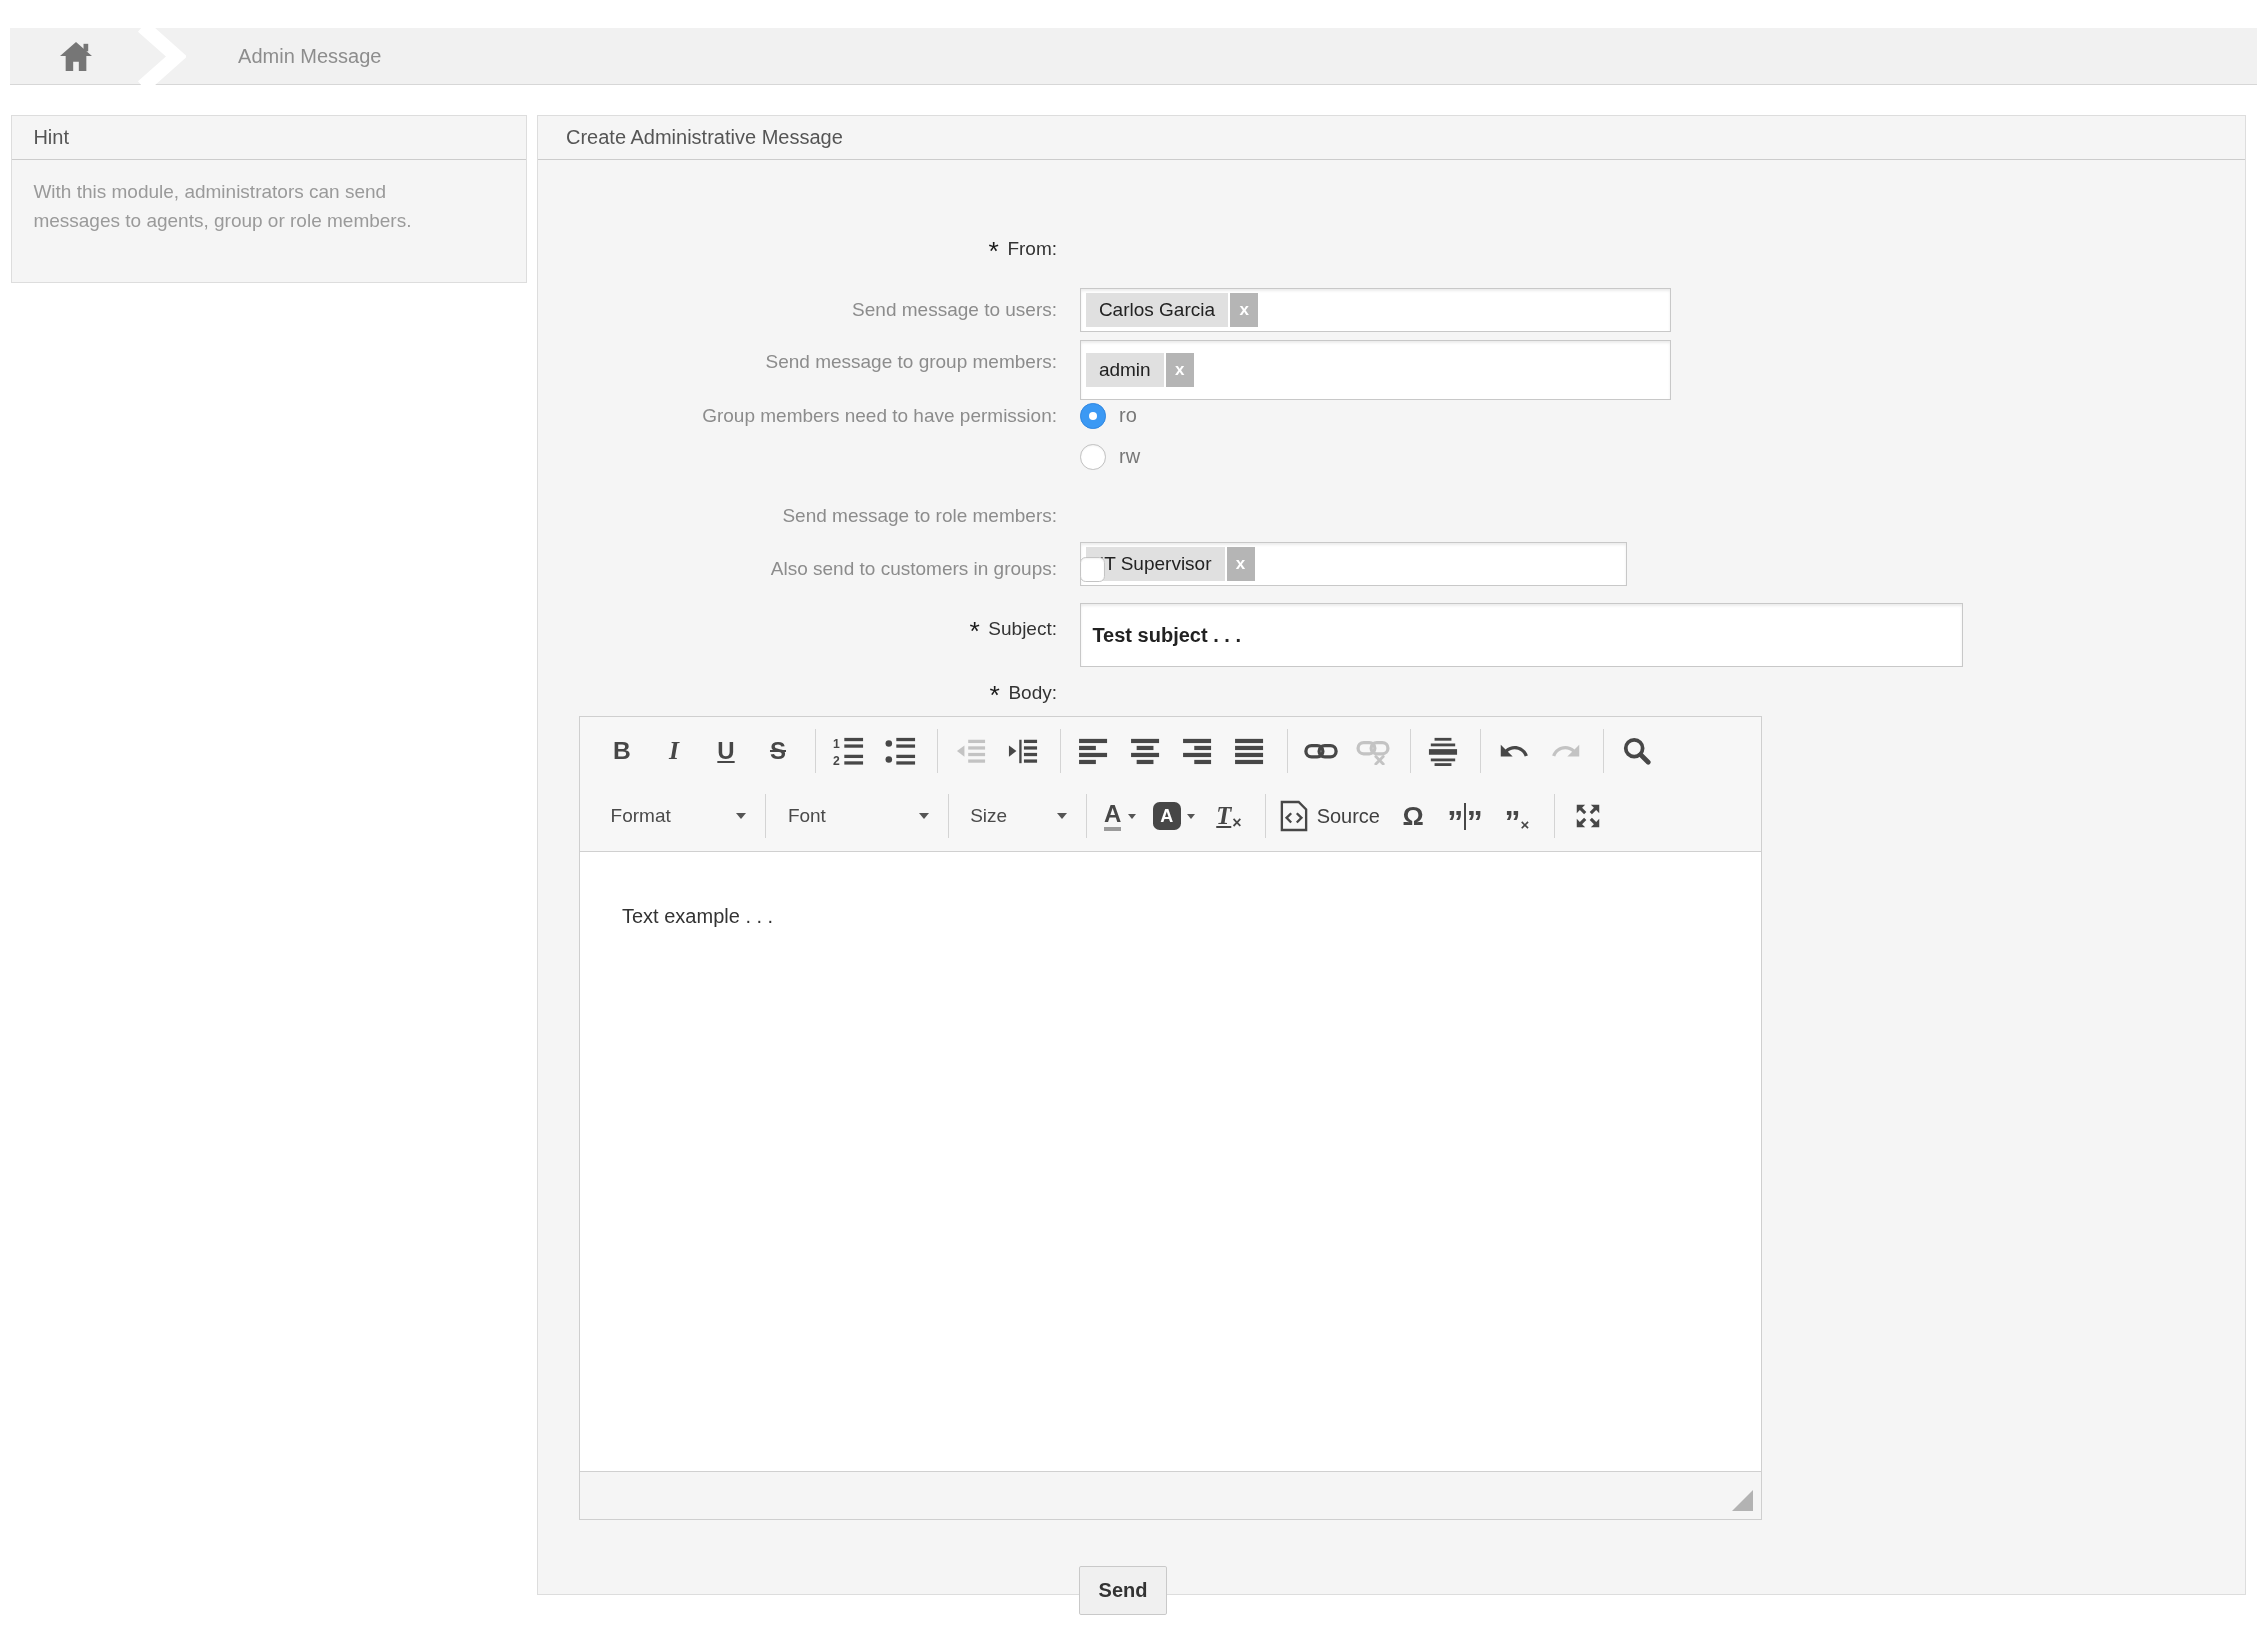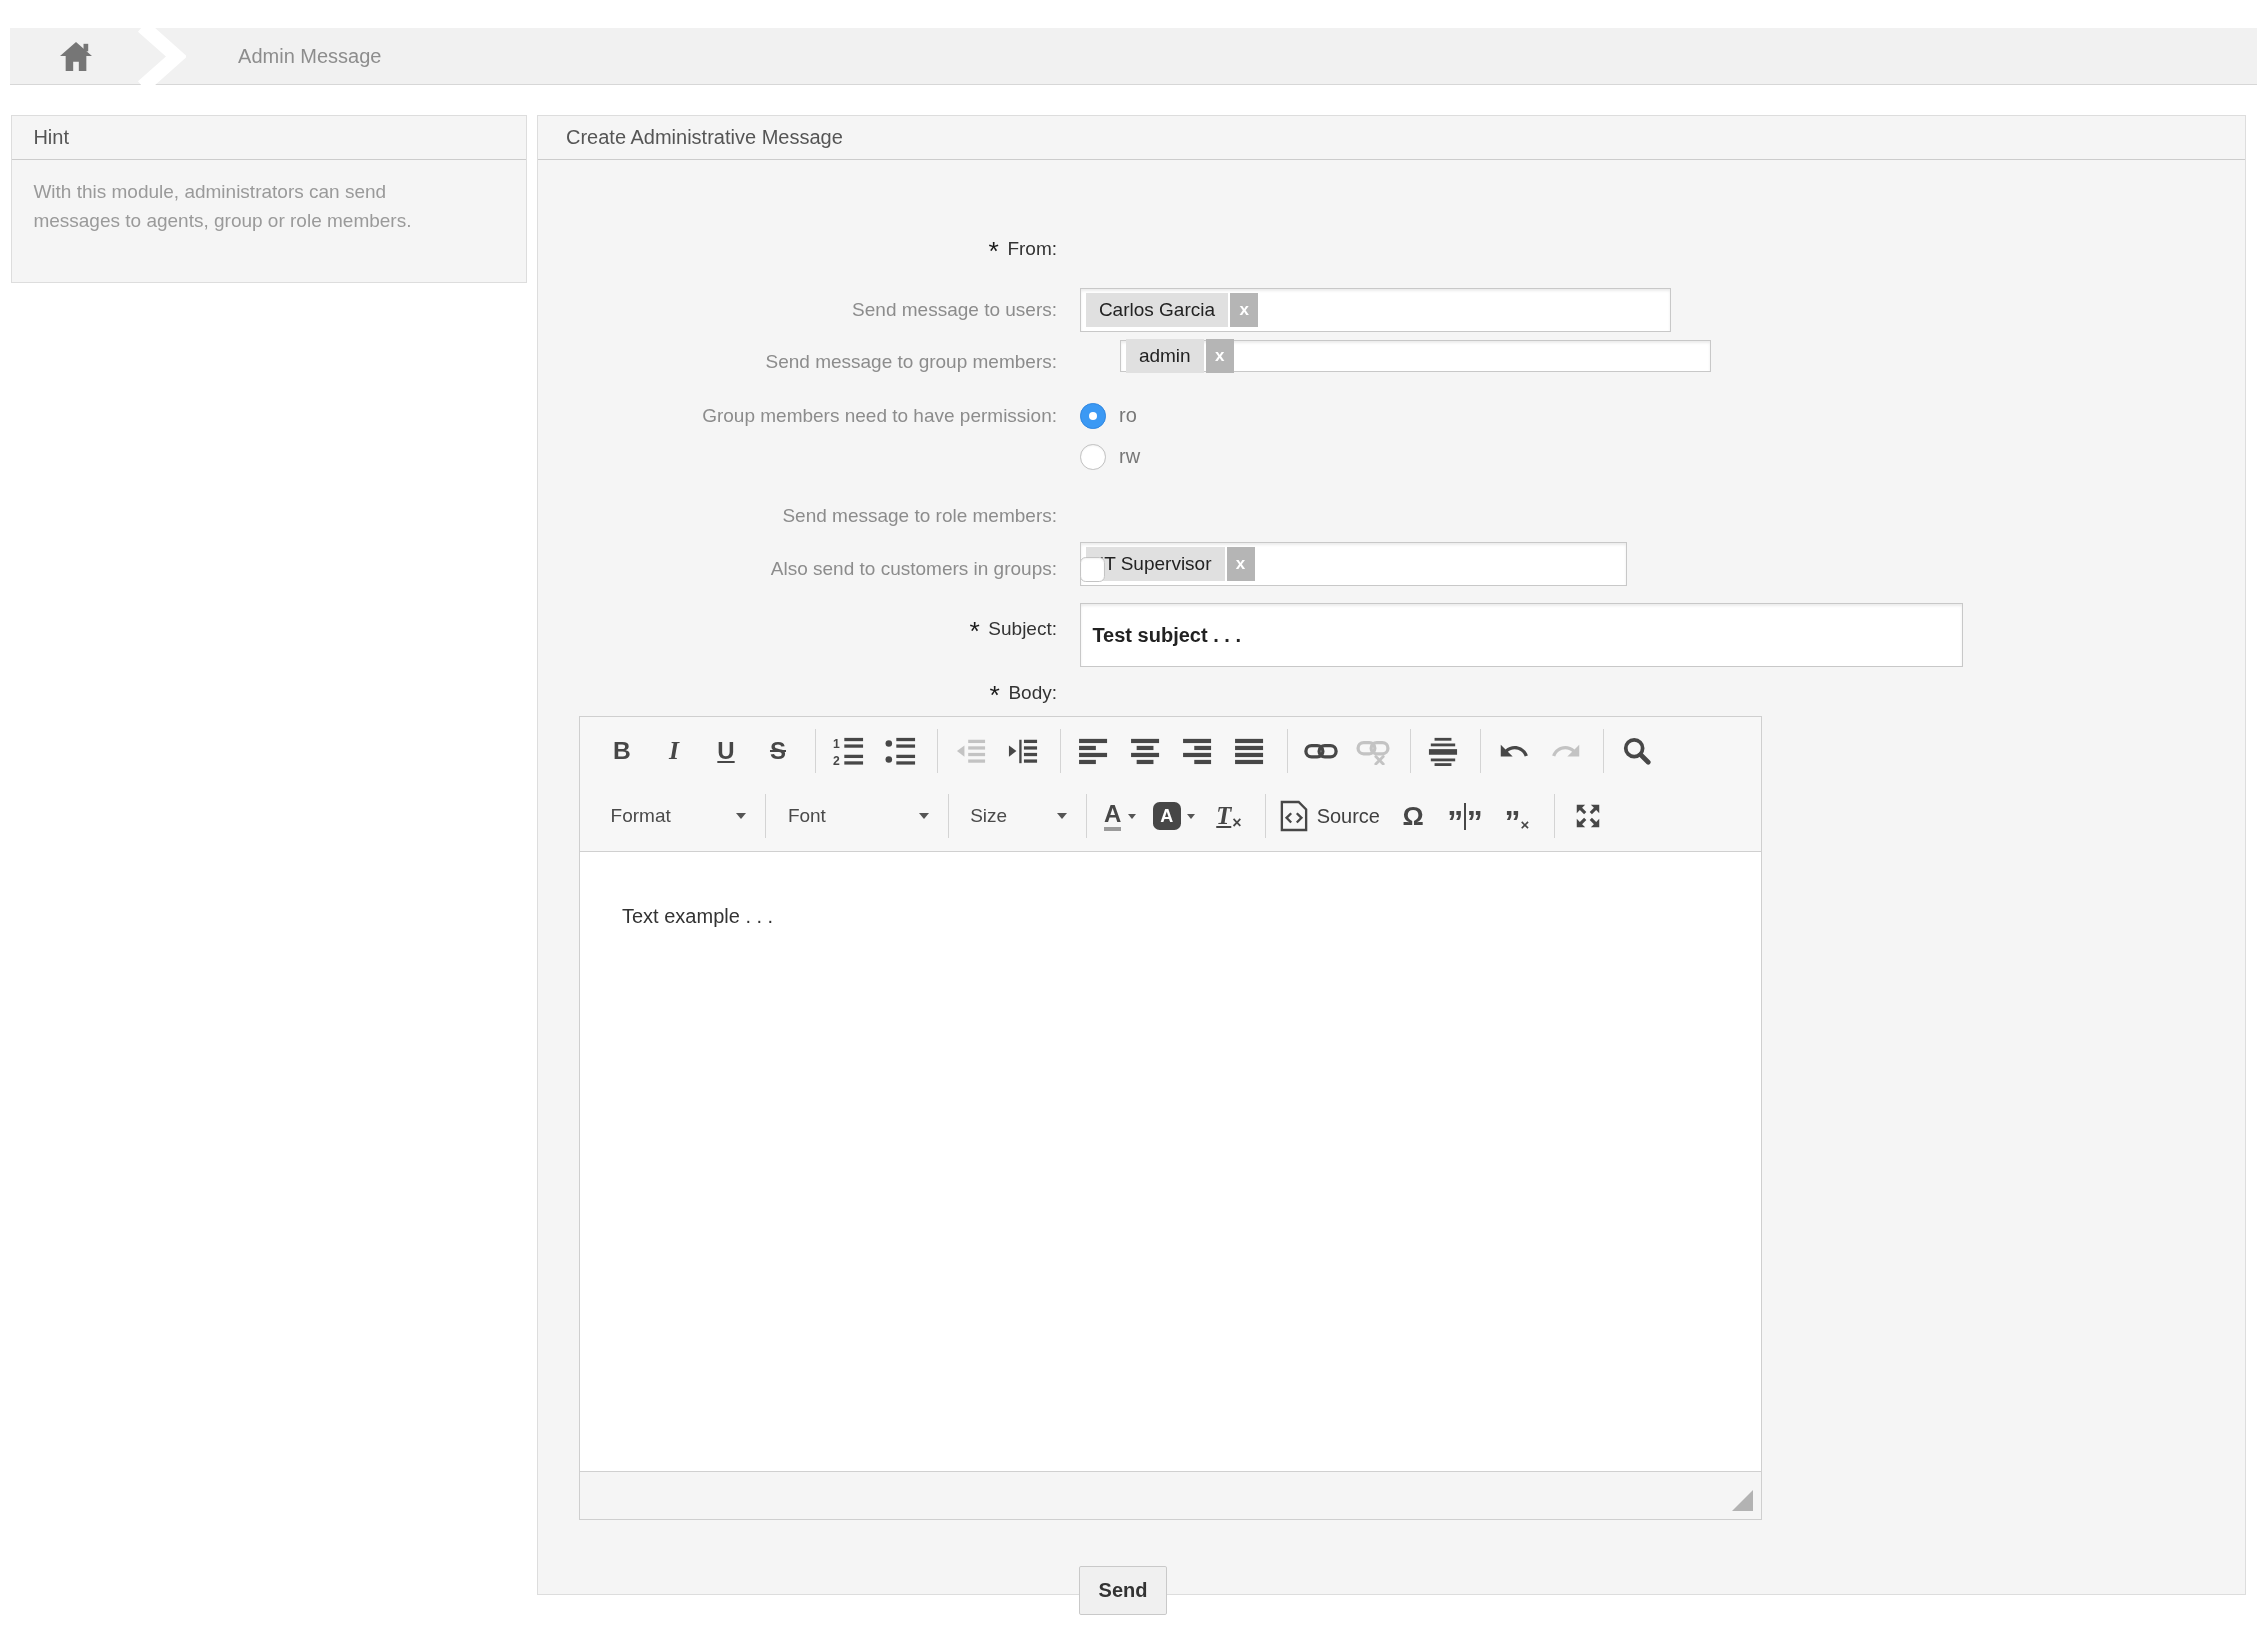--- a/index.html
+++ b/index.html
@@ -173,21 +173,21 @@
     <div class="t-input tag-input" style="top:128px;width:591px;height:44px;">
       <div class="tag">
         <span class="tag-text">Carlos Garcia</span>
         <span class="tag-x">x</span>
       </div>
     </div>
 
     <div class="f-label" style="top:180px;height:44px;">
       <span>Send message to group members:</span>
     </div>
-    <div class="t-input tag-input" style="top:180px;width:591px;height:32px;margin-left:40px;">
+    <div class="t-input tag-input" style="top:180px;width:591px;height:60px;">
       <div class="tag">
         <span class="tag-text">admin</span>
         <span class="tag-x">x</span>
       </div>
     </div>
 
     <div class="f-label" style="top:243px;height:25.6px;">
       <span>Group members need to have permission:</span>
     </div>
     <div class="radio on" style="top:243px;"></div>

